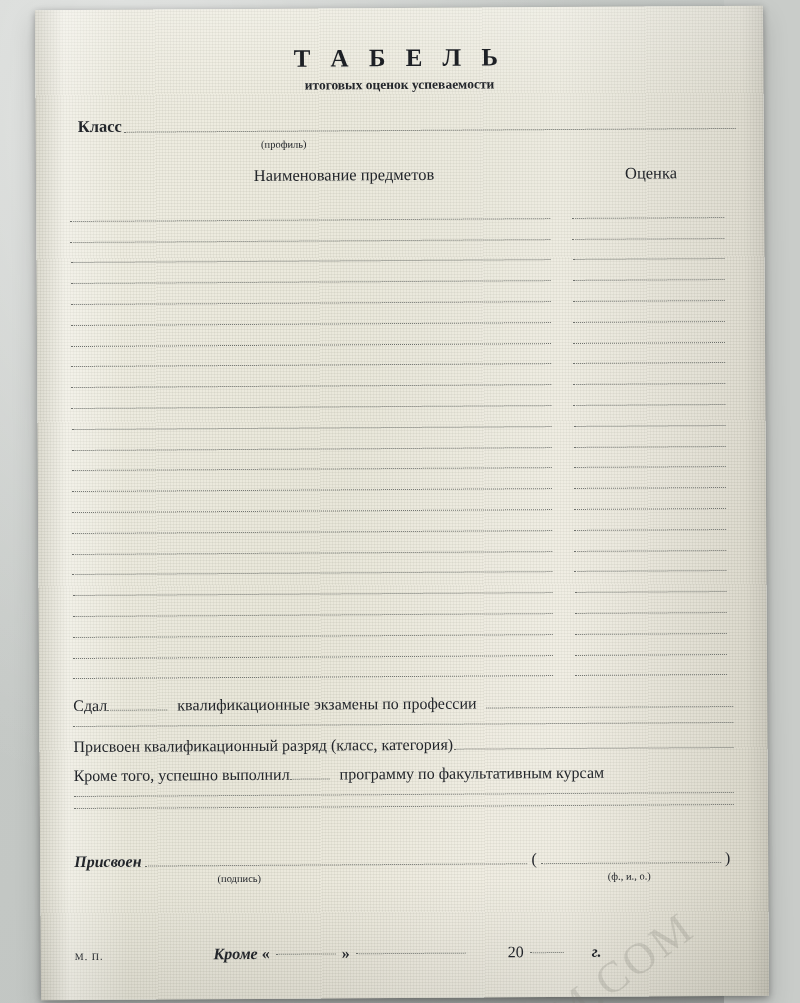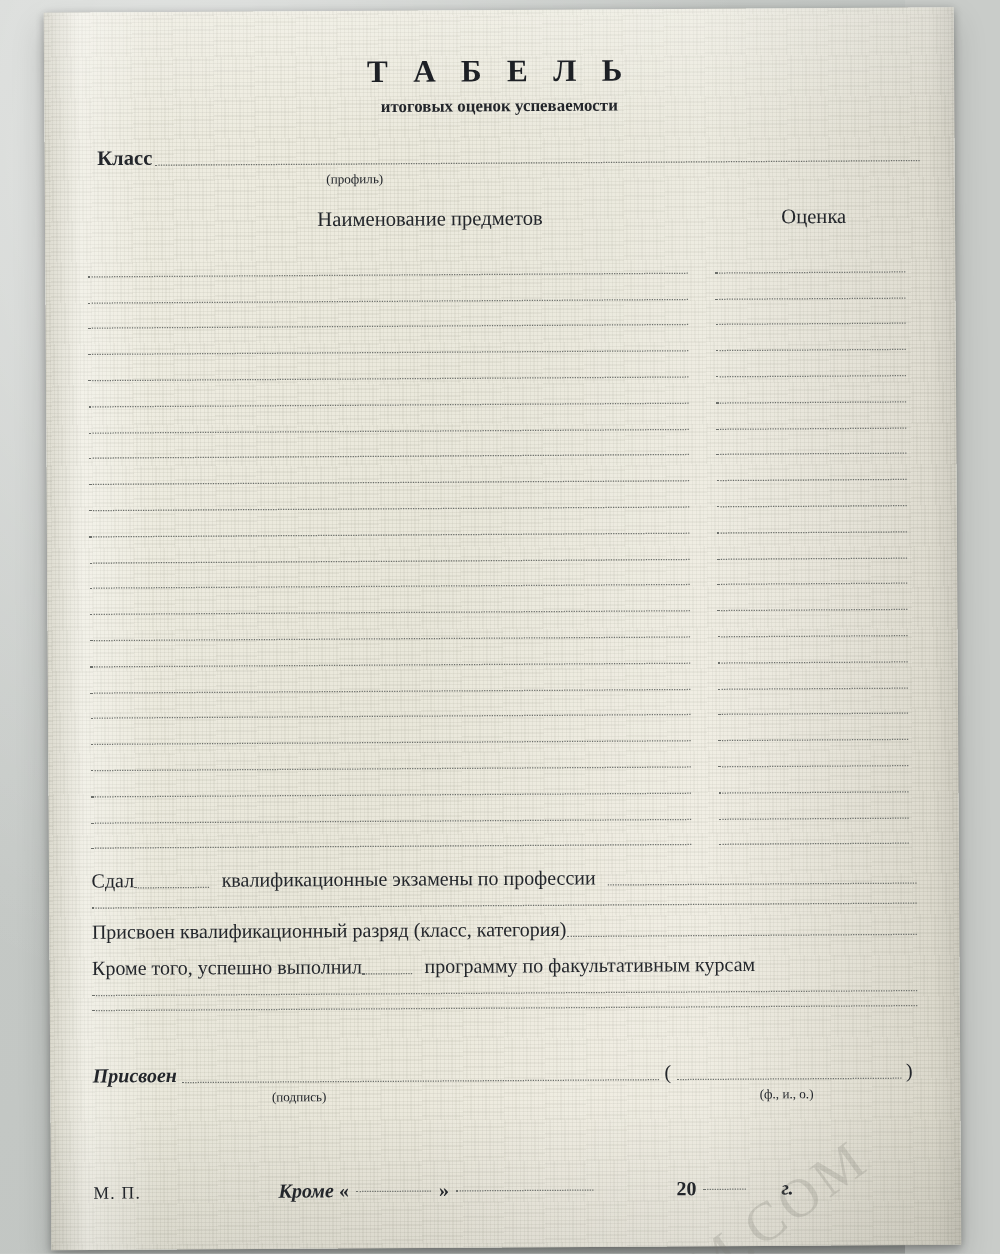--- a/index.html
+++ b/index.html
@@ -192,37 +192,37 @@
     position: absolute;
     left: 0;
     right: 0;
     bottom: 36px;
     display: flex;
     align-items: baseline;
     padding: 0 34px;
     font-size: 16px;
     z-index: 2;
   }
-  .mp { font-size: 14px; letter-spacing: 1px; font-family: Liberation Serif, serif; }
+  .mp { font-size: 10px; letter-spacing: 1px; font-family: Liberation Serif, serif; }
   .issued {
     margin-left: 110px;
     font-weight: bold;
     font-style: italic;
   }
   .issued .q { font-weight: bold; font-style: normal; }
   .inline-dots {
     display: inline-block;
     width: 60px;
     border-bottom: 1px dotted #6d706c;
     height: 0;
     position: relative;
     top: -4px;
     margin: 0 2px;
   }
-  .year { font-weight: bold; font-style: normal; margin-left: 60px; text-align: right; }
+  .year { font-weight: normal; font-style: normal; margin-left: 36px; text-align: right; }
   .gsym { font-style: italic; margin-left: 22px; }
 
   
   #watermark {
     position: absolute;
     right: 20px;
     bottom: 60px;
     transform: rotate(-36deg);
     transform-origin: 100% 100%;
     font-size: 44px;

